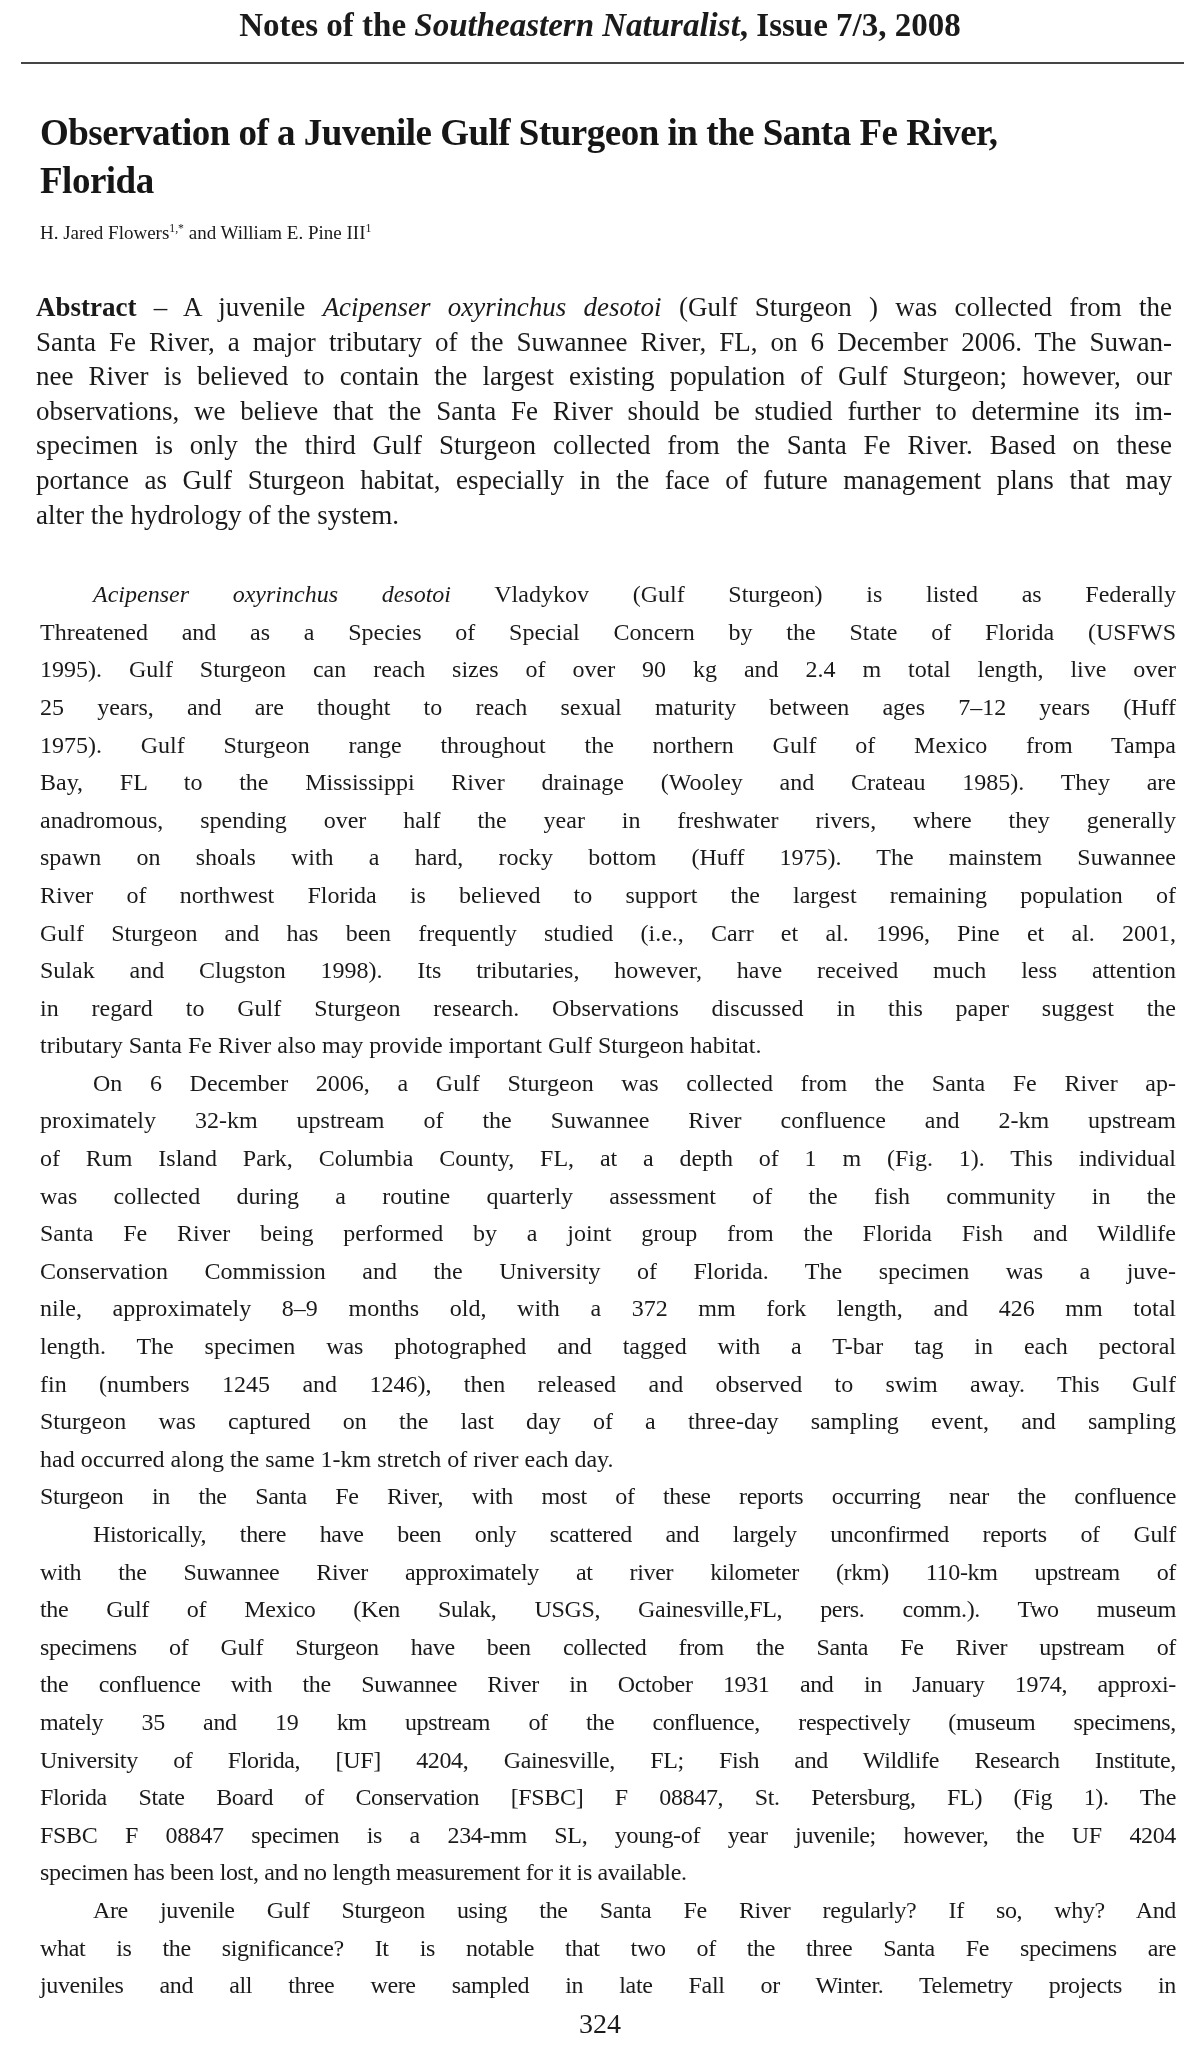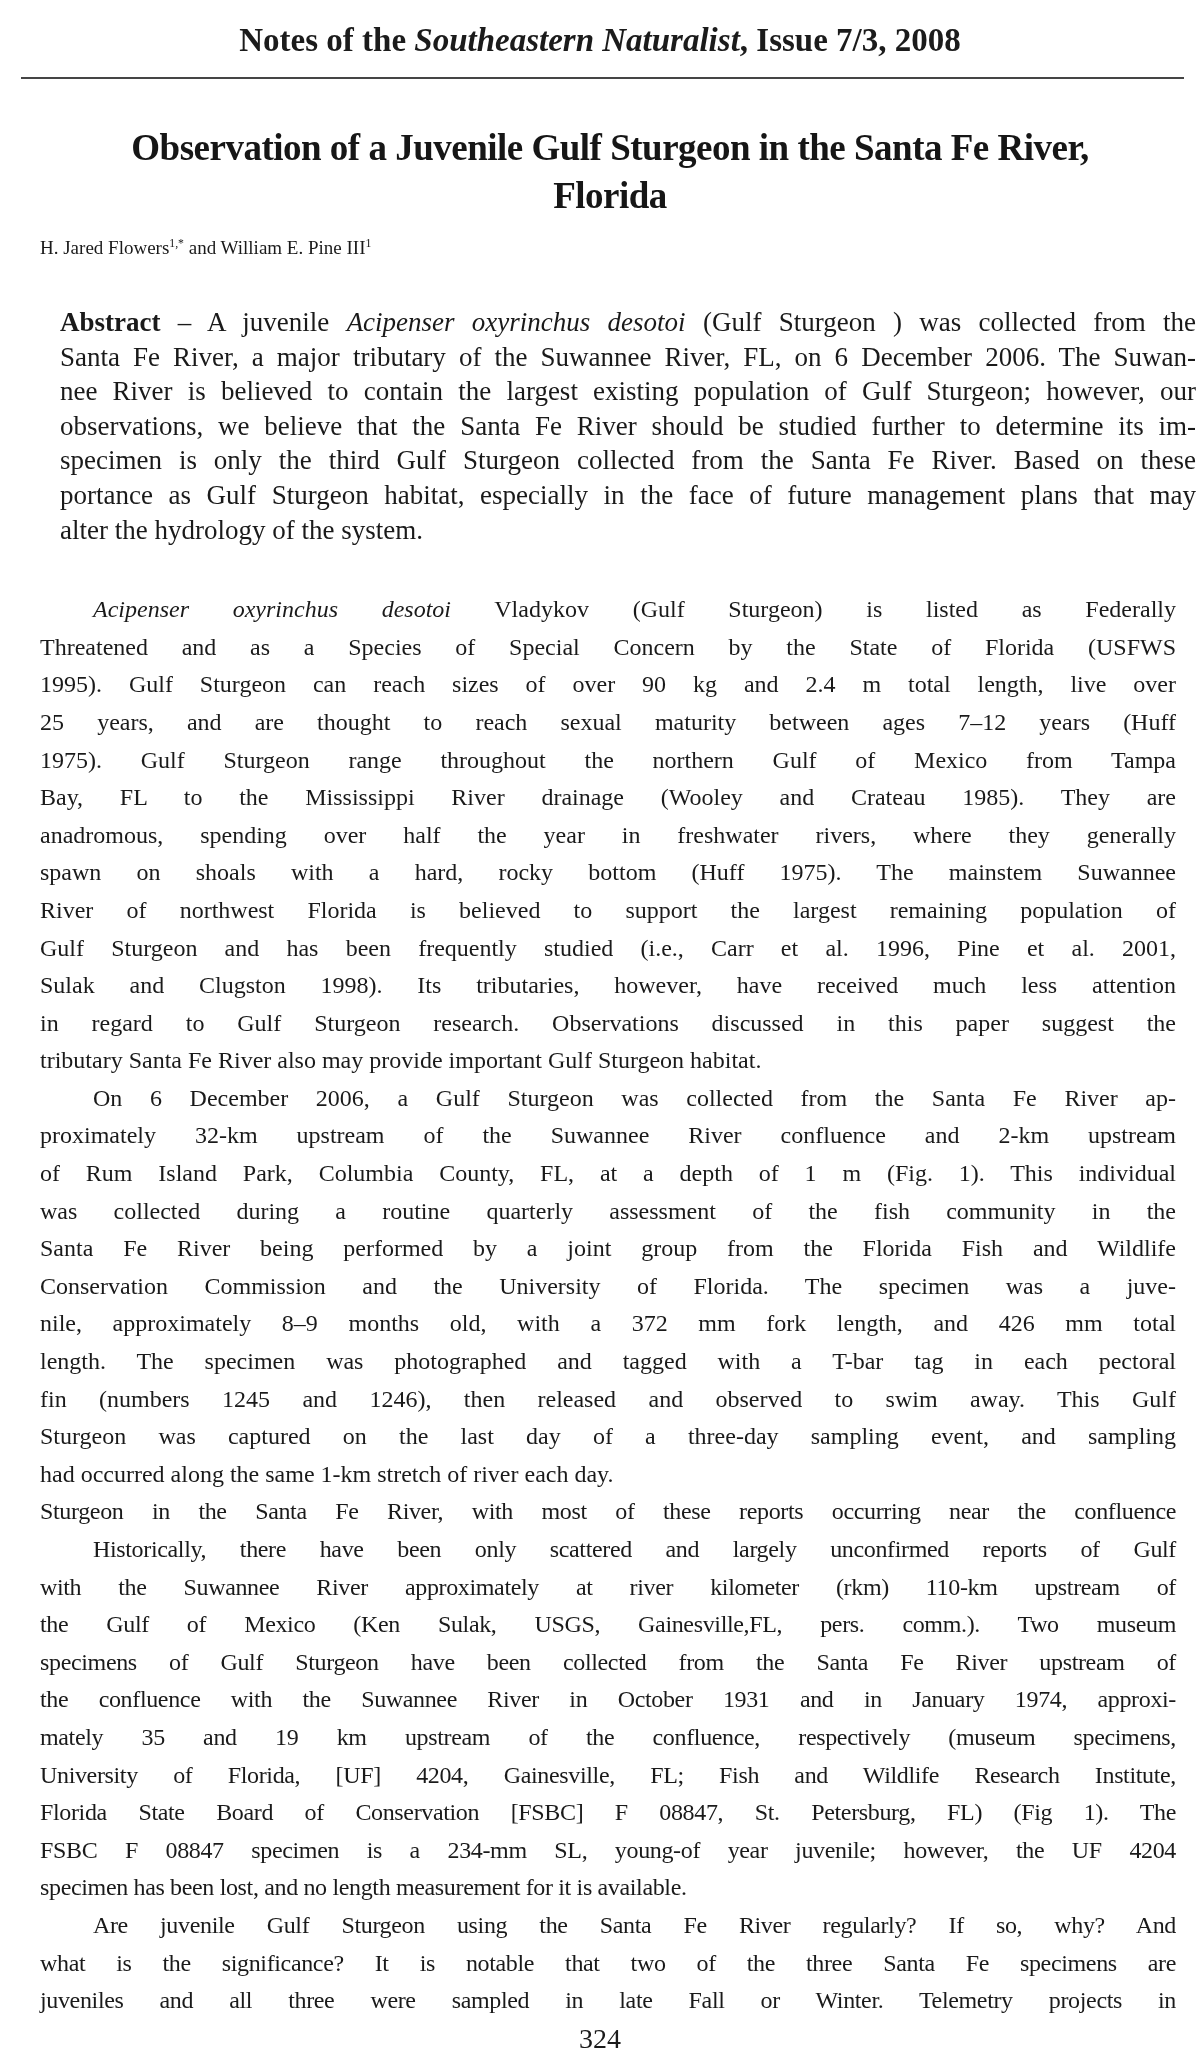--- a/index.html
+++ b/index.html
@@ -10,56 +10,55 @@
   .page {
     position: relative;
     width: 1200px;
     height: 2064px;
     background: #ffffff;
     color: #151515;
     font-family: "Liberation Serif", "DejaVu Serif", serif;
     overflow: hidden;
   }
   .journal-header {
-    padding-top: 20px;
+    padding-top: 5px;
     text-align: center;
     font-weight: bold;
     font-size: 33px;
     line-height: 40px;
     letter-spacing: 0px;
     color: #1b1b1b;
   }
   .journal-header .seg-bi { font-style: italic; }
   .rule {
     height: 0;
     border-top: 2px solid #454545;
     margin: 17px 16px 0 21px;
   }
   .title {
     margin: 45px 20px 0 40px;
     font-size: 37px;
     font-weight: bold;
     line-height: 48px;
     letter-spacing: -0.5px;
     color: #161616;
-    text-align: center;
   }
   .authors {
     margin: 9px 40px 0 40px;
     font-size: 19px;
     line-height: 37px;
     color: #1a1a1a;
   }
   sup.seg-sup {
     font-size: 0.62em;
     vertical-align: super;
     line-height: 0;
   }
   .abstract {
-    margin: 39px 0 0 60px;
+    margin: 39px 0 0 36px;
     width: 1136px;
     font-size: 27px;
     color: #1a1a1a;
   }
   .abstract .line { line-height: 34.6px; }
   .body-text {
     margin: 44px 0 0 40px;
     width: 1136px;
     font-size: 24px;
     color: #1a1a1a;

